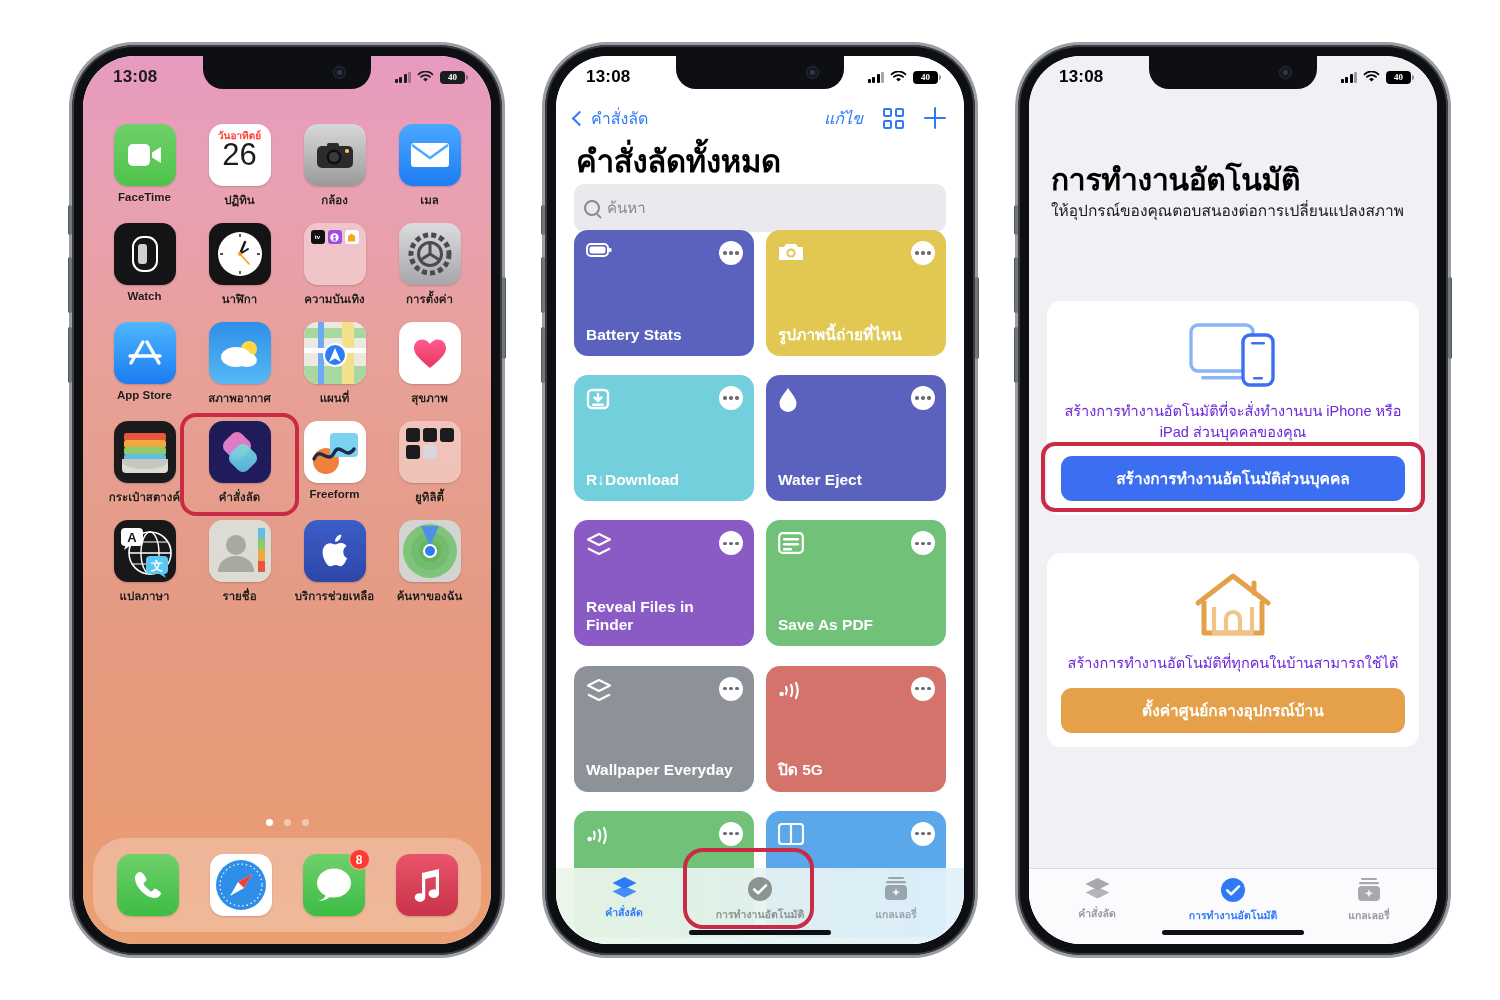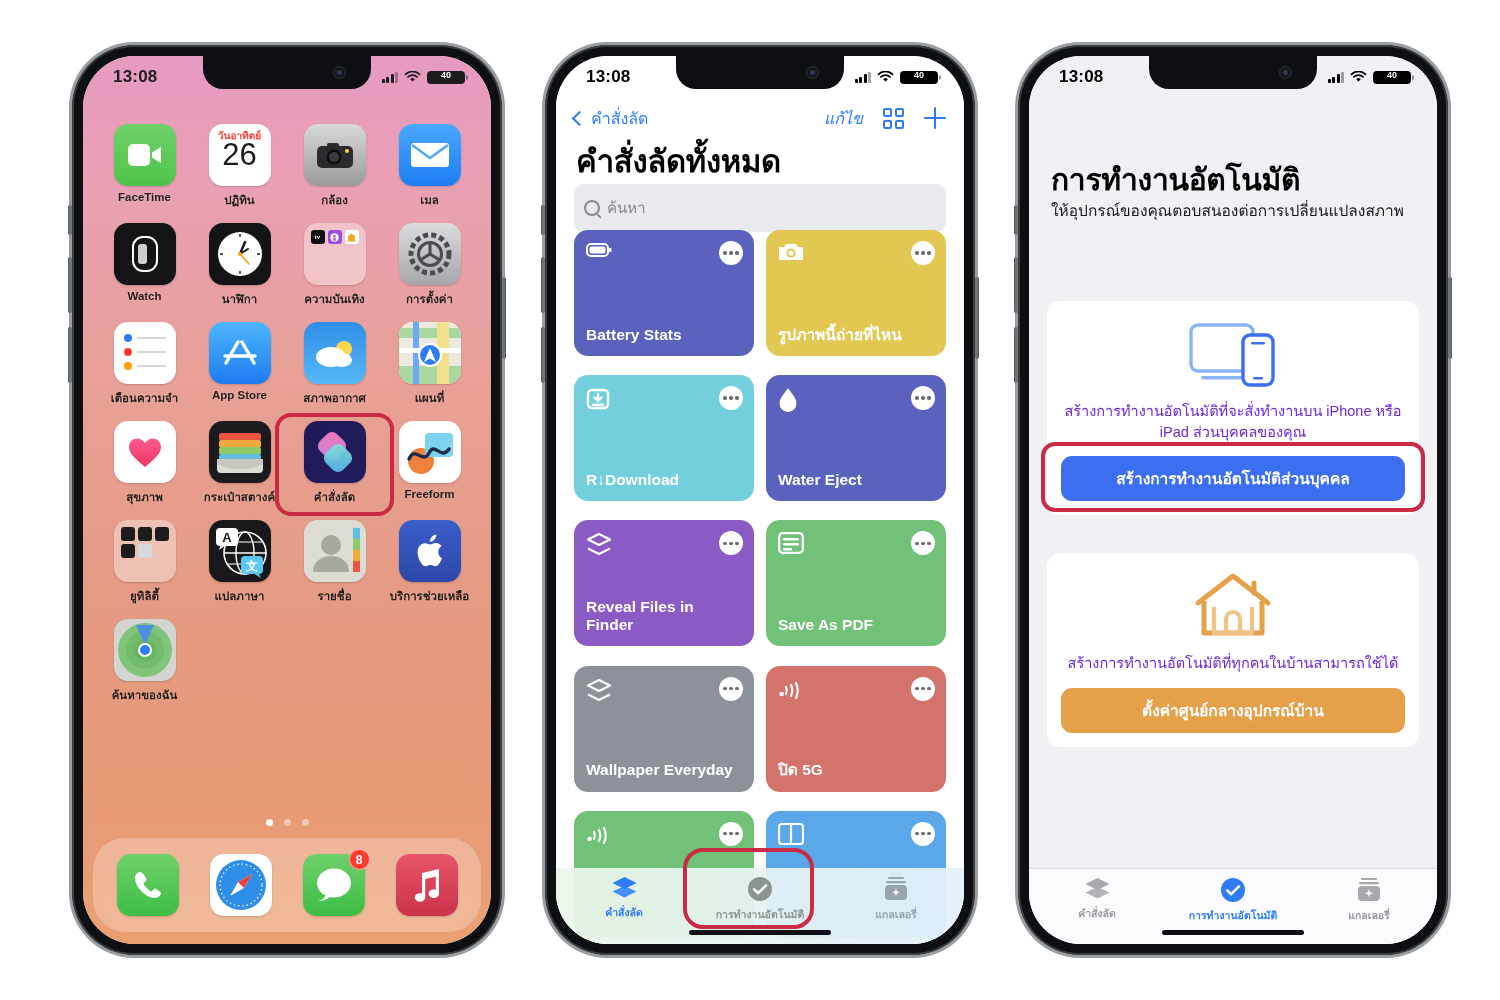--- a/index.html
+++ b/index.html
@@ -36,22 +36,22 @@
              display:flex;align-items:center;justify-content:space-between;
              padding:0 26px 0 30px;box-sizing:border-box;}
   .sb-time{font-size:17px;font-weight:bold;letter-spacing:.2px;}
   .sb-right{display:flex;align-items:center;gap:6px;}
   .sig{display:flex;align-items:flex-end;gap:1.5px;height:11px;}
   .sig i{width:3px;border-radius:1px;display:block;}
   .sig i:nth-child(1){height:4px;}
   .sig i:nth-child(2){height:6px;}
   .sig i:nth-child(3){height:8.5px;}
   .sig i:nth-child(4){height:11px;opacity:.35;}
-  .batt{position:relative;width:38px;height:13px;border-radius:4px;
-        display:flex;justify-content:center;}
+  .batt{position:relative;width:25px;height:13px;border-radius:4px;
+        display:flex;align-items:center;justify-content:center;font-family:Liberation Serif, serif;}
   .batt .cap{position:absolute;right:-3px;top:4px;width:2px;height:5px;border-radius:0 2px 2px 0;}
   .batt span{font-size:9px;font-weight:bold;line-height:1;}
 
   
   #p1{left:72px;top:45px;}
   .home{position:absolute;inset:0;
         background:linear-gradient(180deg,#e79ac0 0%,#e9a0b4 14%,#e8a095 38%,#e59a83 62%,#e79a77 82%,#eba072 100%);}
   .home .statusbar{color:#1c1c1e;}
   .home .sig i{background:#1c1c1e;}
   .home .batt{background:#1c1c1e;color:#fff;}
@@ -278,37 +278,20 @@
                 <g stroke="#4b4b4f" stroke-width="3">
                   <line x1="23" y1="12" x2="23" y2="23"></line>
                     <line x1="23" y1="23" x2="13.5" y2="29"></line>
                     <line x1="23" y1="23" x2="32.5" y2="29"></line>
                 </g>
               </svg>
             </div>
             <div class="lbl">การตั้งค่า</div>
           </div>
 
-          <div class="app">
-            <div class="icon" style="background:#fff;padding:12px 10px;box-sizing:border-box;">
-              <div style="display:flex;align-items:center;gap:5px;margin-bottom:6px;">
-                  <span style="width:8px;height:8px;border-radius:50%;background:#2f7bf6;"></span>
-                  <span style="flex:1;height:2px;background:#d6d6da;"></span>
-                </div>
-              <div style="display:flex;align-items:center;gap:5px;margin-bottom:6px;">
-                  <span style="width:8px;height:8px;border-radius:50%;background:#ff3b30;"></span>
-                  <span style="flex:1;height:2px;background:#d6d6da;"></span>
-                </div>
-              <div style="display:flex;align-items:center;gap:5px;">
-                  <span style="width:8px;height:8px;border-radius:50%;background:#ff9f0a;"></span>
-                  <span style="flex:1;height:2px;background:#d6d6da;"></span>
-                </div>
-            </div>
-            <div class="lbl">เตือนความจำ</div>
-          </div>
 
           <div class="app">
             <div class="icon" style="background:linear-gradient(180deg,#4fb6ff,#1b7cf0);display:flex;align-items:center;justify-content:center;">
               <svg width="38" height="34" viewBox="0 0 38 34" stroke="#fff" stroke-width="3.4" fill="none" stroke-linecap="round">
                 <path d="M5 27 17 6"></path>
                   <path d="M33 27 21 6"></path>
                   <path d="M4 20h30"></path>
               </svg>
             </div>
             <div class="lbl">App Store</div>

